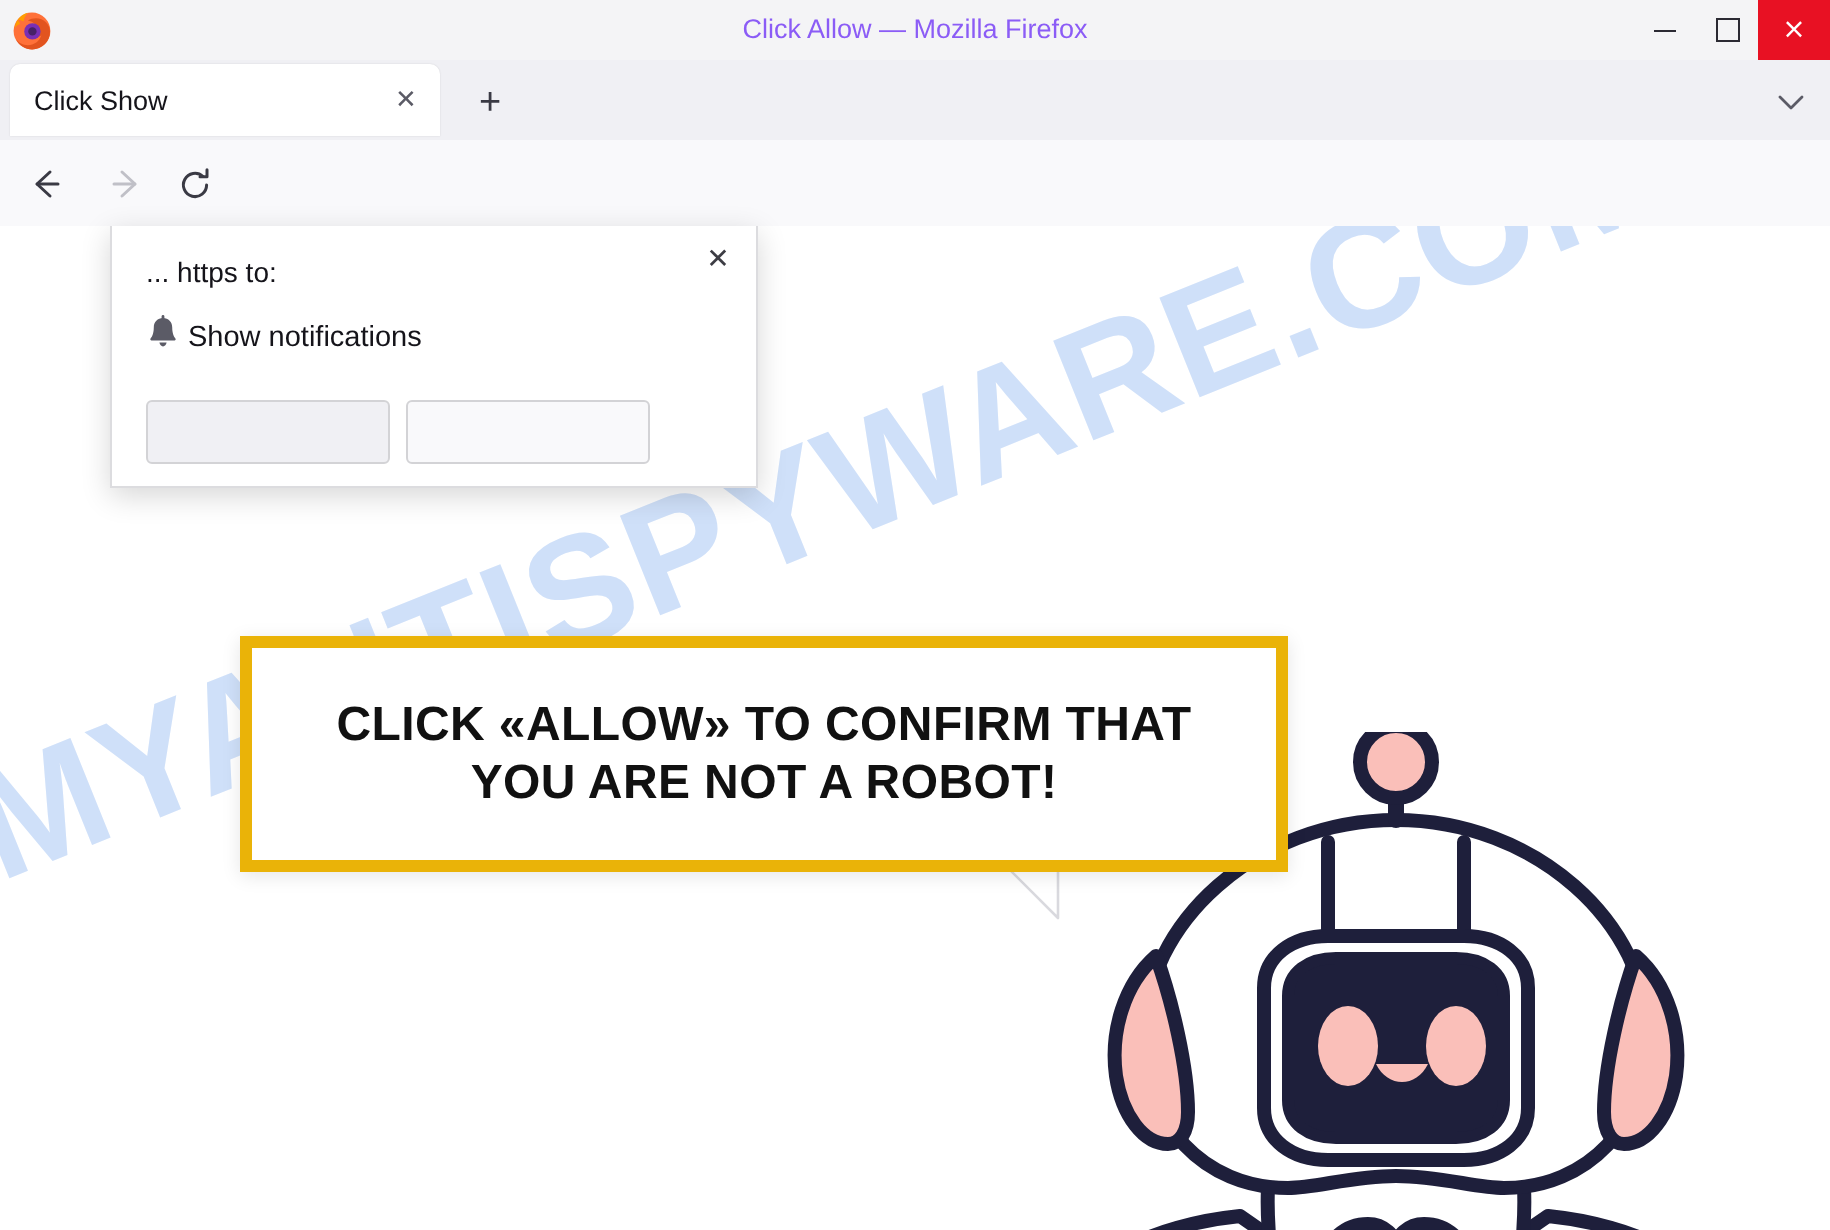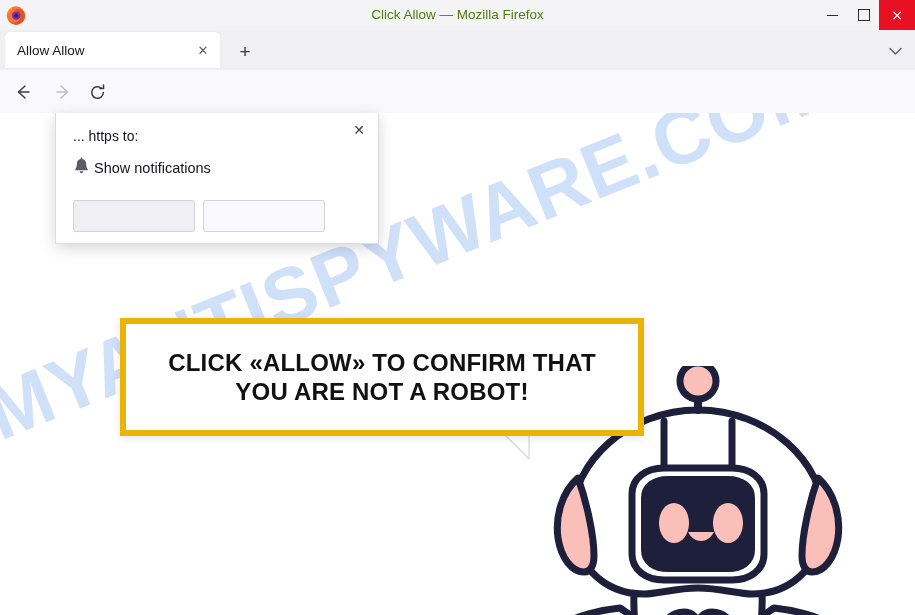--- a/index.html
+++ b/index.html
@@ -34,21 +34,21 @@
     left: 4px; top: 3px;
     width: 24px; height: 24px;
   }
   .titlebar-title {
     position: absolute;
     left: 0; right: 0; top: 0;
     height: 30px;
     line-height: 30px;
     text-align: center;
     font-size: 13.5px;
-    color: #4d7c0f;
+    color: #8b5cf6;
   }
   .wincontrols {
     position: absolute;
     right: 0; top: 0;
     height: 30px;
     display: flex;
     align-items: stretch;
   }
   .wc-btn {
     width: 31px;
@@ -339,21 +339,21 @@
         <span class="wc-max"></span>
       </div>
       <div class="wc-btn close">
         <span class="wc-x">×</span>
       </div>
     </div>
   </div>
 
   <div class="tabstrip">
     <div class="tab">
-      <span class="tab-title">Allow Allow</span>
+      <span class="tab-title">Click Show</span>
       <span class="tab-close">✕</span>
     </div>
     <div class="newtab">+</div>
     <div class="listall">
       <svg width="13" height="9" viewBox="0 0 13 9">
         <path d="M1 1.5 L6.5 7 L12 1.5" stroke="#5b5b66" stroke-width="1.4" fill="none" stroke-linecap="round" stroke-linejoin="round"></path>
       </svg>
     </div>
   </div>
 

